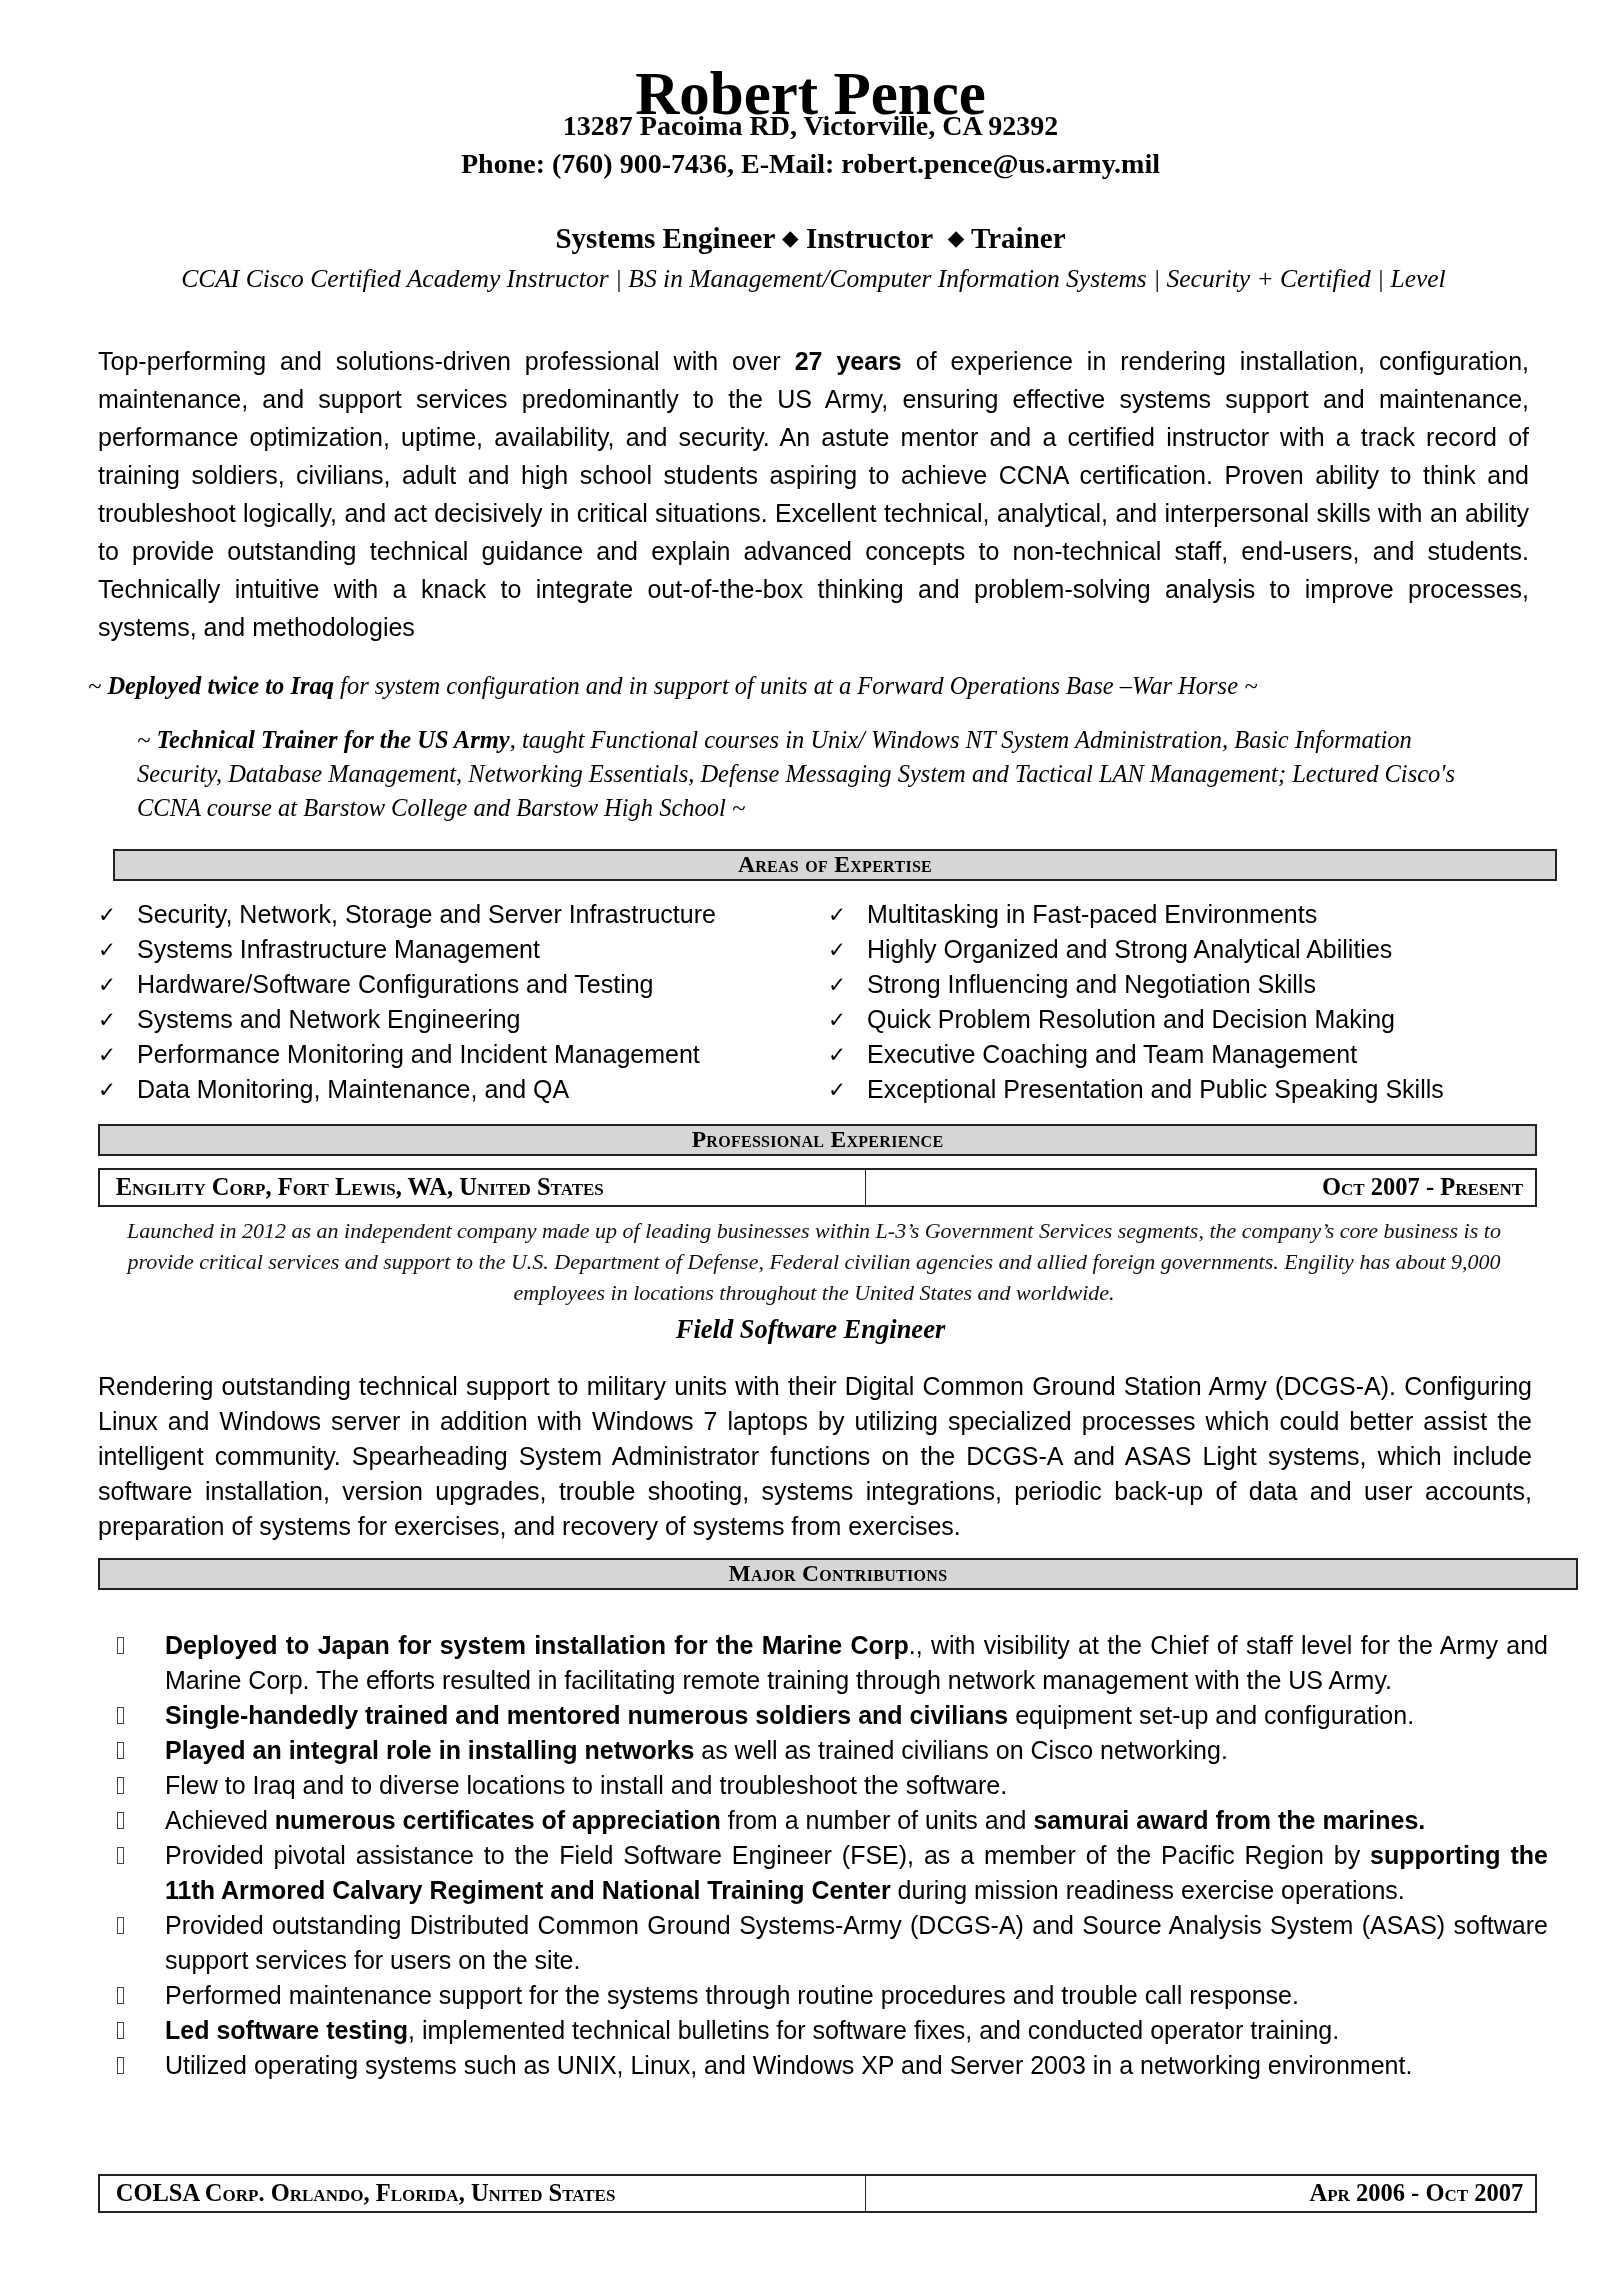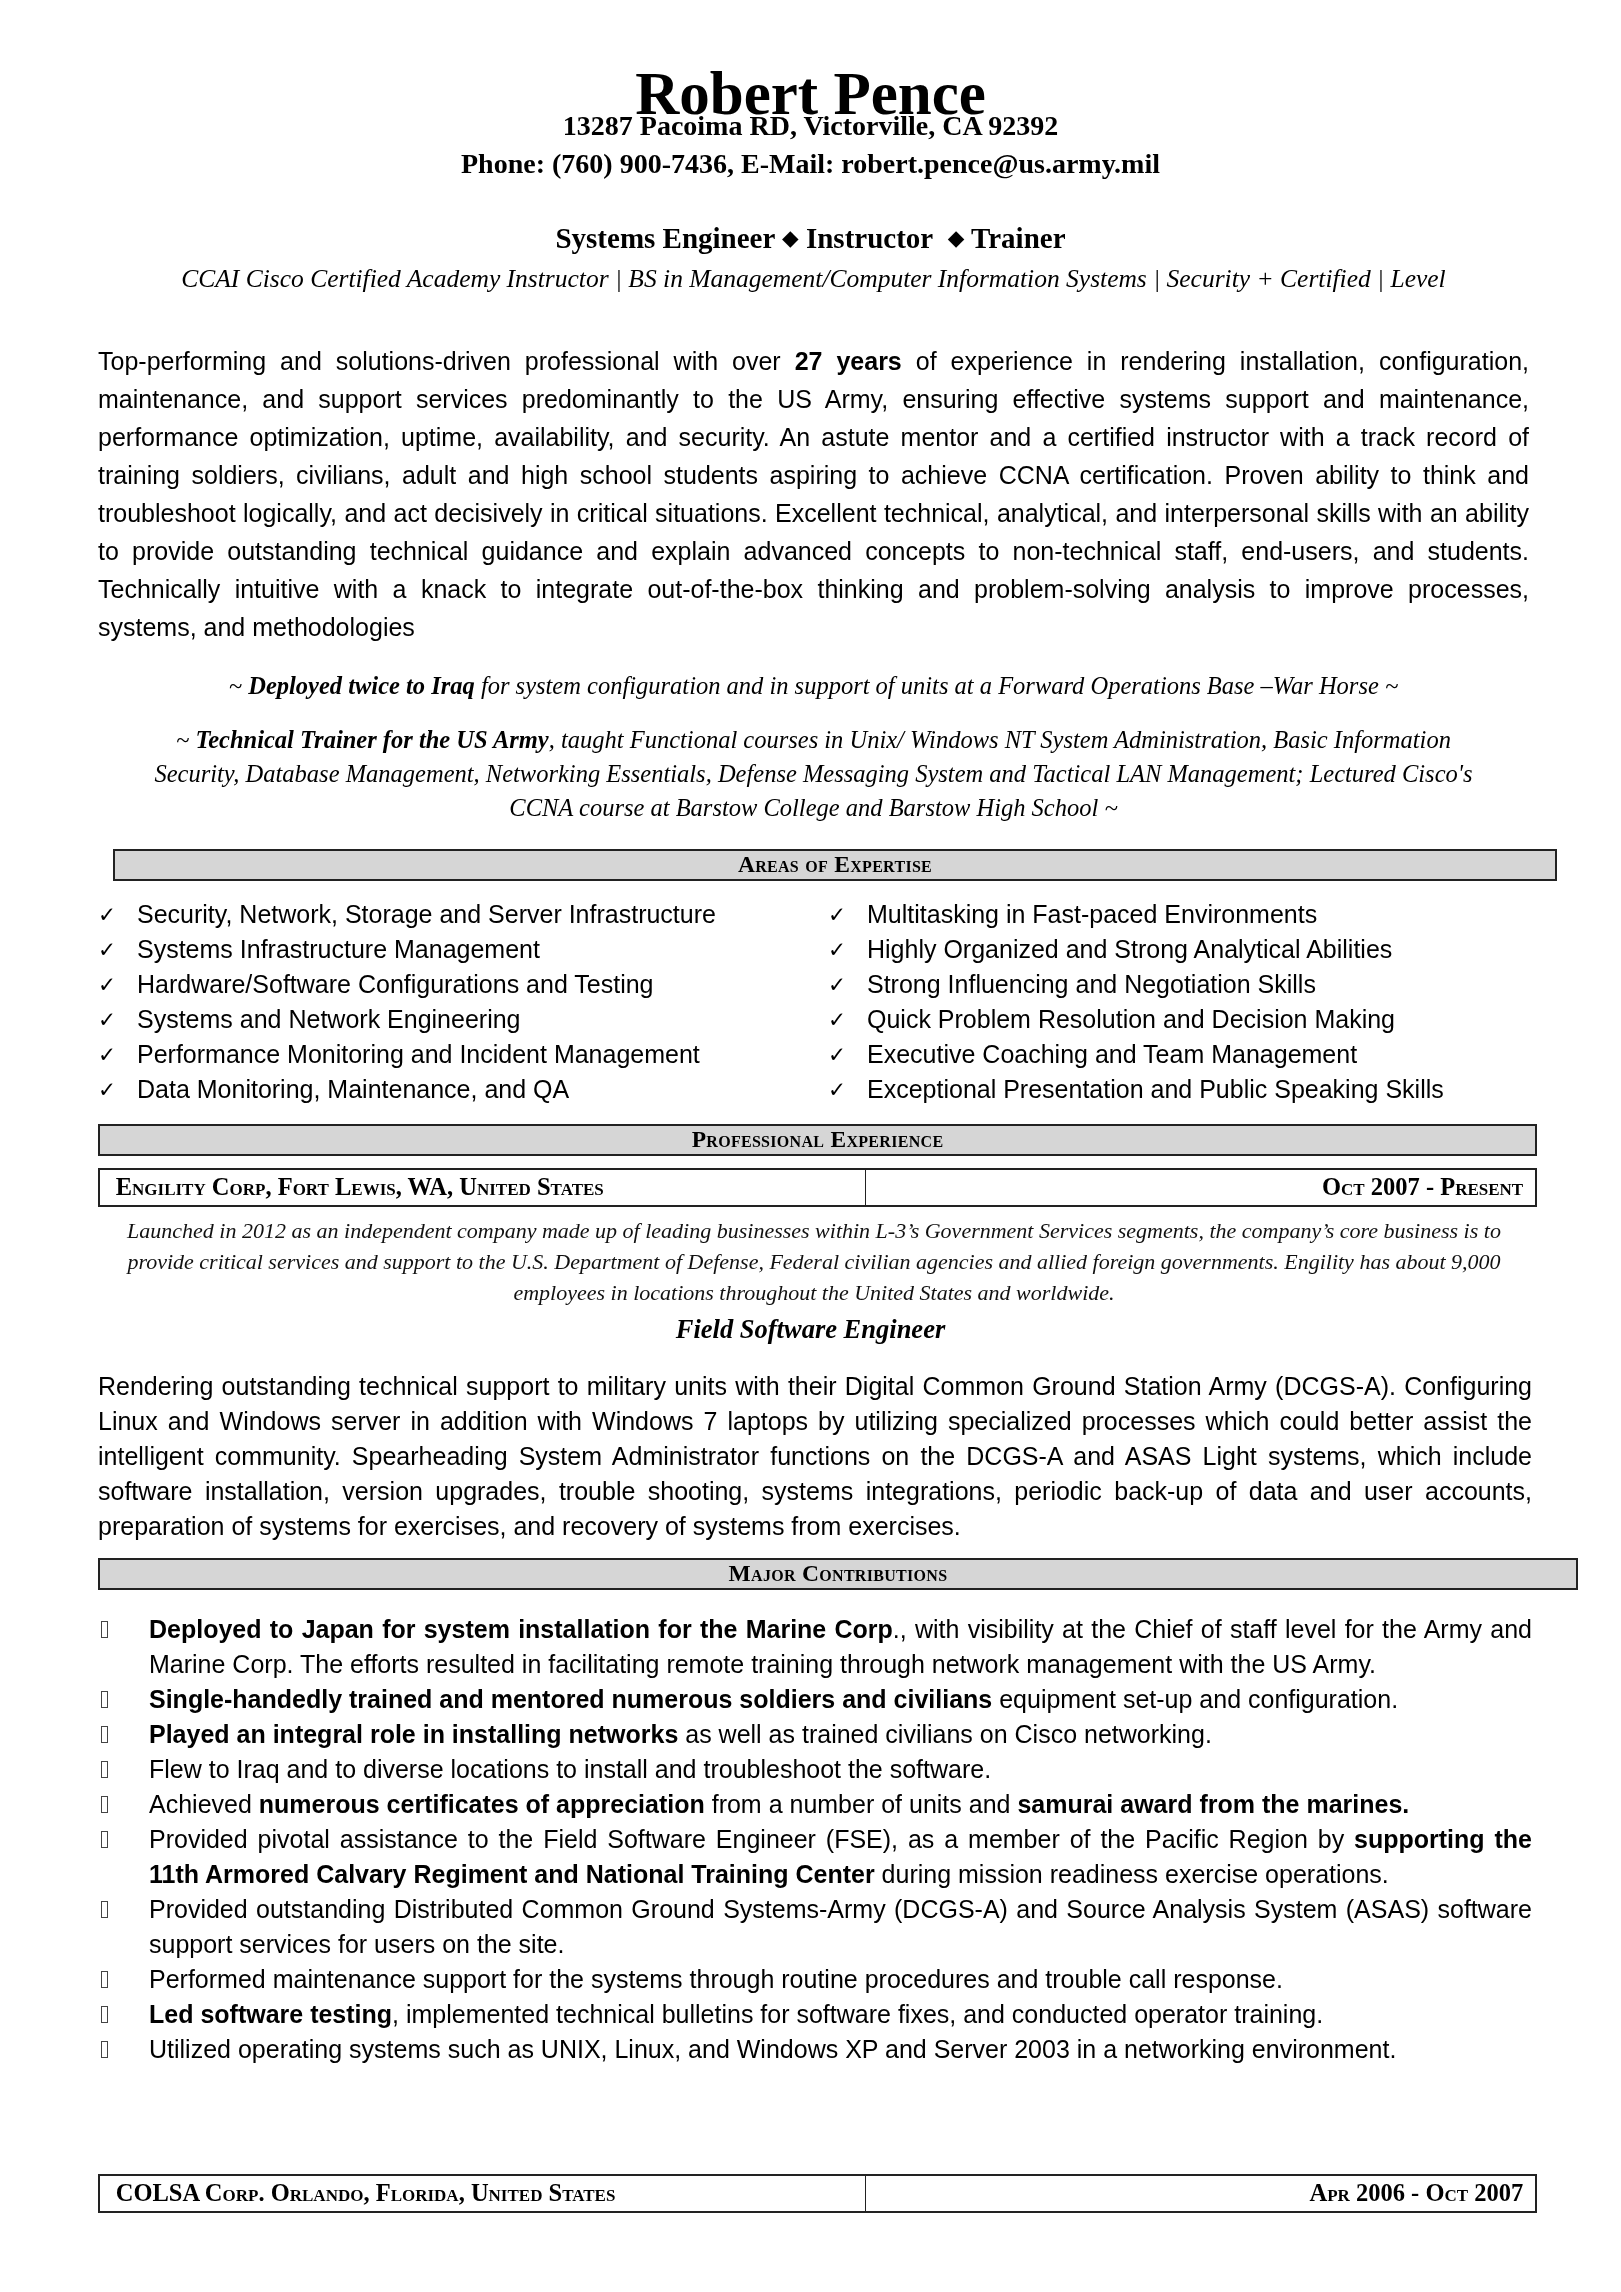--- a/index.html
+++ b/index.html
@@ -12,21 +12,21 @@
   #name { top:37px; font-size:61px; font-weight:bold; line-height:69px;margin-top:22px; }
   #address { top:108px; font-size:28px; font-weight:bold; line-height:35px; }
   #contact { top:146px; font-size:28px; font-weight:bold; line-height:35px; }
   #title { top:220px; font-size:29px; font-weight:bold; line-height:37px; }
   #title .diamond { font-size:21.6px; position:relative; top:-2.9px; }
   #creds { top:263px; left:98px; width:1431px; text-align:center; font-size:25.5px; font-style:italic; line-height:32px; }
 
   #summary { top:342px; left:98px; width:1431px; font-size:25px; line-height:38px; text-align:justify; }
   #summary b { font-weight:bold; }
 
-  .tilde { font-size:24.5px; font-style:italic; line-height:34px; text-align:center; }
+  .tilde { font-size:24.5px; font-style:italic; line-height:34px; }
   #iraq { top:669px; left:88px; width:1451px; }
   #trainer { top:723px; left:137px; width:1353px; }
 
   .section-bar {
     position:absolute; left:93px; width:1444px; height:32px;
     background:#d6d6d6; border:2px solid #222; border-bottom-width:2.9px;
     box-sizing:border-box; text-align:center;
     font-family:"Liberation Serif","DejaVu Serif",serif; font-weight:bold;
     font-variant:small-caps; font-size:23.5px; line-height:27.4px; letter-spacing:0.3px;
   }
@@ -48,21 +48,21 @@
   }
   .company-row .cell-left { width:766px; border-right:1.5px solid #222; padding-left:15.7px; box-sizing:border-box; white-space:nowrap; }
   .company-row .cell-right { flex:1; text-align:right; padding-right:11.8px; white-space:nowrap; }
   #row-engility { top:1168px; }
   #row-colsa { top:2174px; }
 
   #company-desc { top:1215px; left:118px; width:1392px; text-align:center; font-style:italic; font-size:22px; line-height:31px; color:#111; }
   #role-title { top:1312px; font-size:26.5px; font-weight:bold; font-style:italic; line-height:35px; }
   #role-desc { top:1369px; left:98px; width:1434px; font-size:25px; line-height:35px; text-align:justify; }
 
-  #contrib { position:absolute; top:1612px; left:98px; width:1434px; margin:0; padding:0; list-style:none; font-size:25px; line-height:35px; }
+  #contrib { position:absolute; top:1612px; left:98px; width:1434px; margin:16px; padding:0; list-style:none; font-size:25px; line-height:35px; }
   #contrib li { position:relative; padding-left:51px; text-align:justify; }
   #contrib .bullet-box {
     position:absolute; left:2.9px; top:8.8px; width:6.9px; height:17.6px;
     border:1.5px solid #444; box-sizing:border-box;
   }
   #contrib b { font-weight:bold; }
 </style>
 </head>
 <body>
 

